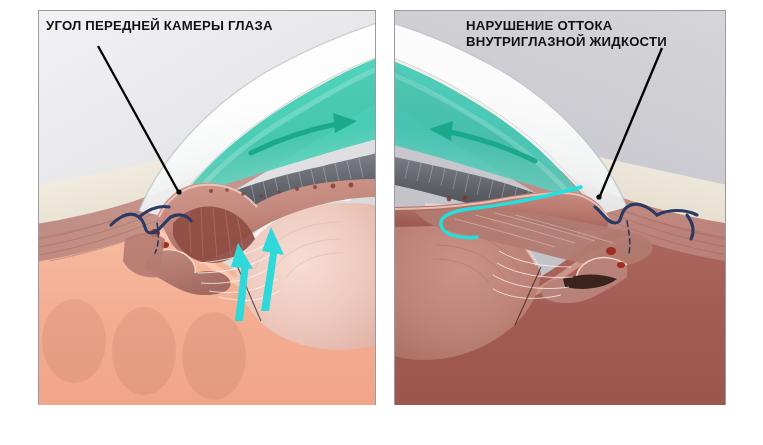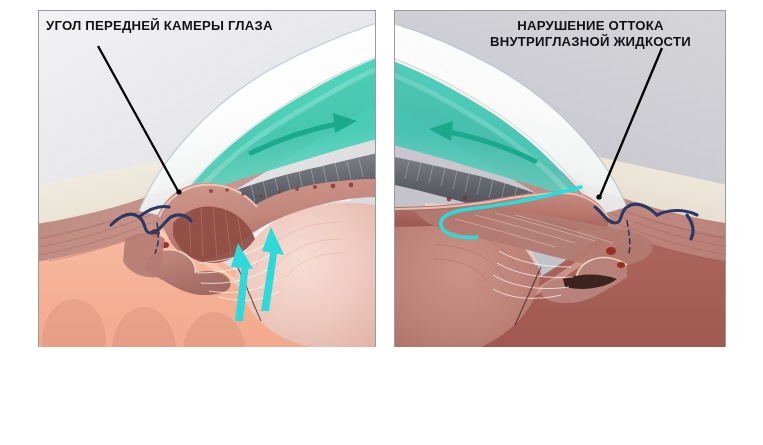--- a/index.html
+++ b/index.html
@@ -6,21 +6,21 @@
     margin: 0;
     padding: 0;
     background: #ffffff;
   }
   body {
     font-family: "Liberation Sans", sans-serif;
   }
   #stage {
     position: relative;
     width: 763px;
-    height: 347px;
+    height: 405px;
     background: #ffffff;
     overflow: hidden;
   }
   .panel {
     position: absolute;
     top: 10px;
     height: 424px;
     border: 1px solid #9a9a9f;
     box-sizing: border-box;
     overflow: hidden;
@@ -44,21 +44,21 @@
     position: absolute;
     color: #111114;
     font-weight: bold;
     font-size: 13.2px;
     letter-spacing: 0.2px;
     line-height: 16px;
     white-space: pre-line;
     z-index: 40;
   }
   #label-left  { left: 46px; top: 18px; }
-  #label-right { left: 490px; top: 18px; text-align: center; }
+  #label-right { left: 466px; top: 18px; text-align: left; }
 
   .leader {
     position: absolute;
     z-index: 39;
     pointer-events: none;
   }
 
   svg { display: block; }
   .sq { overflow: visible; }
 </style>

